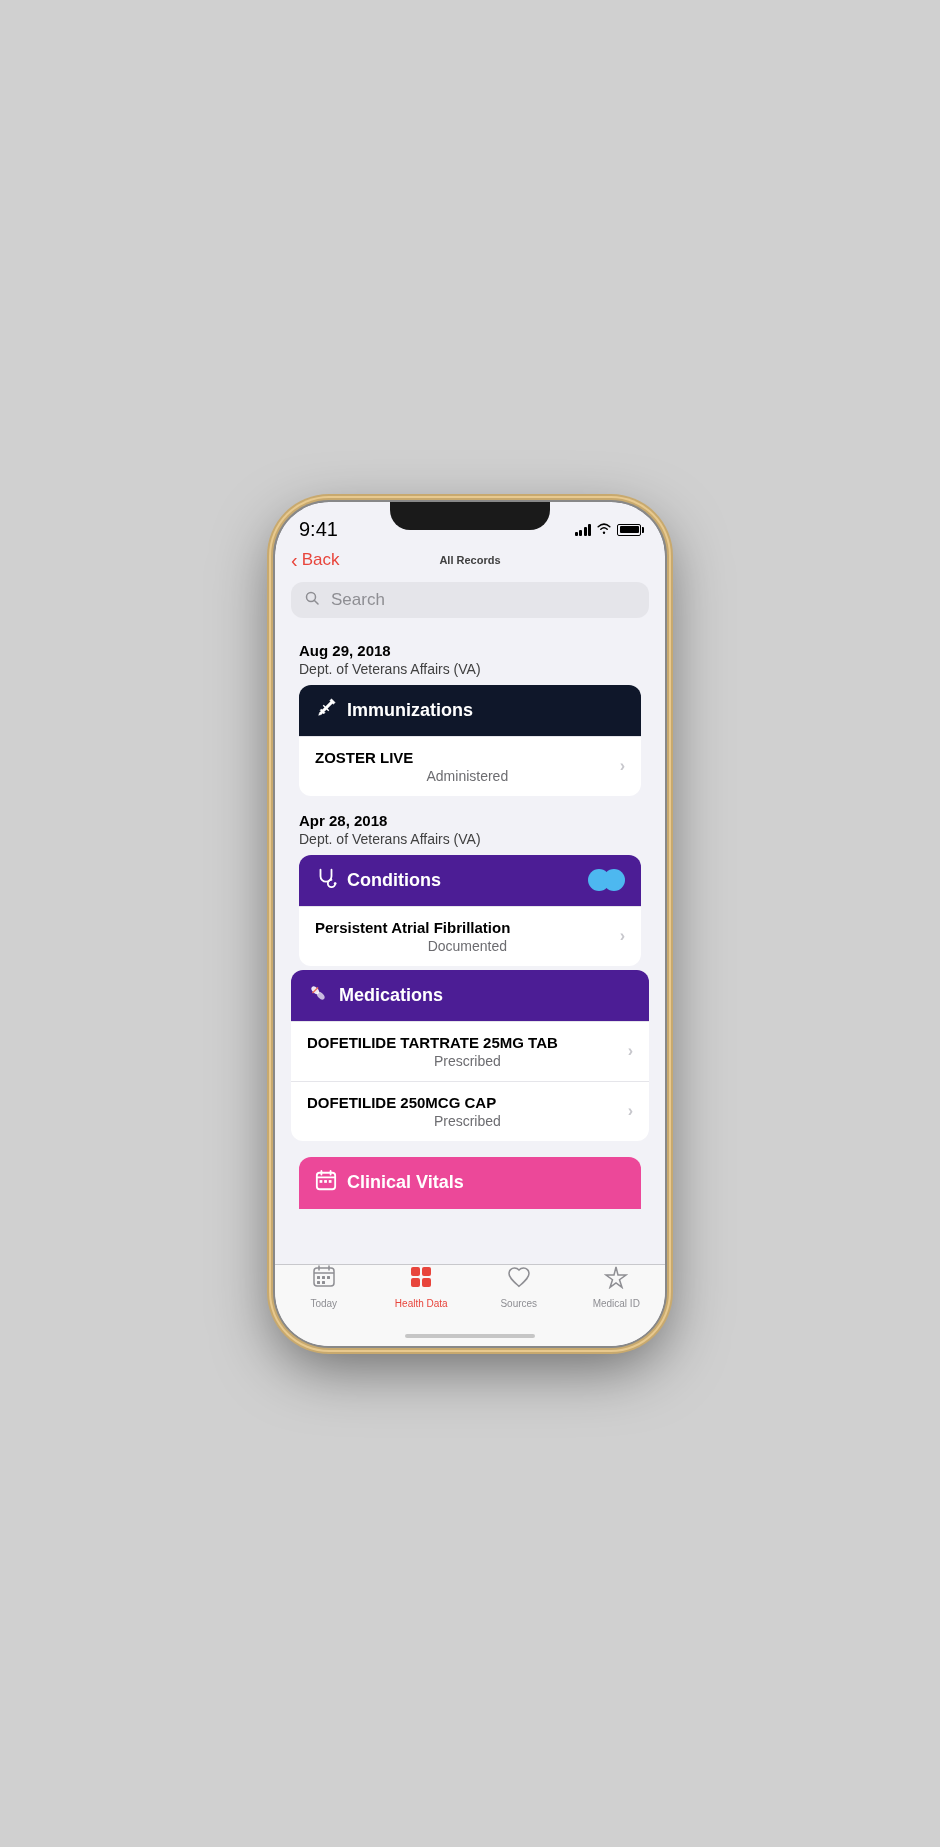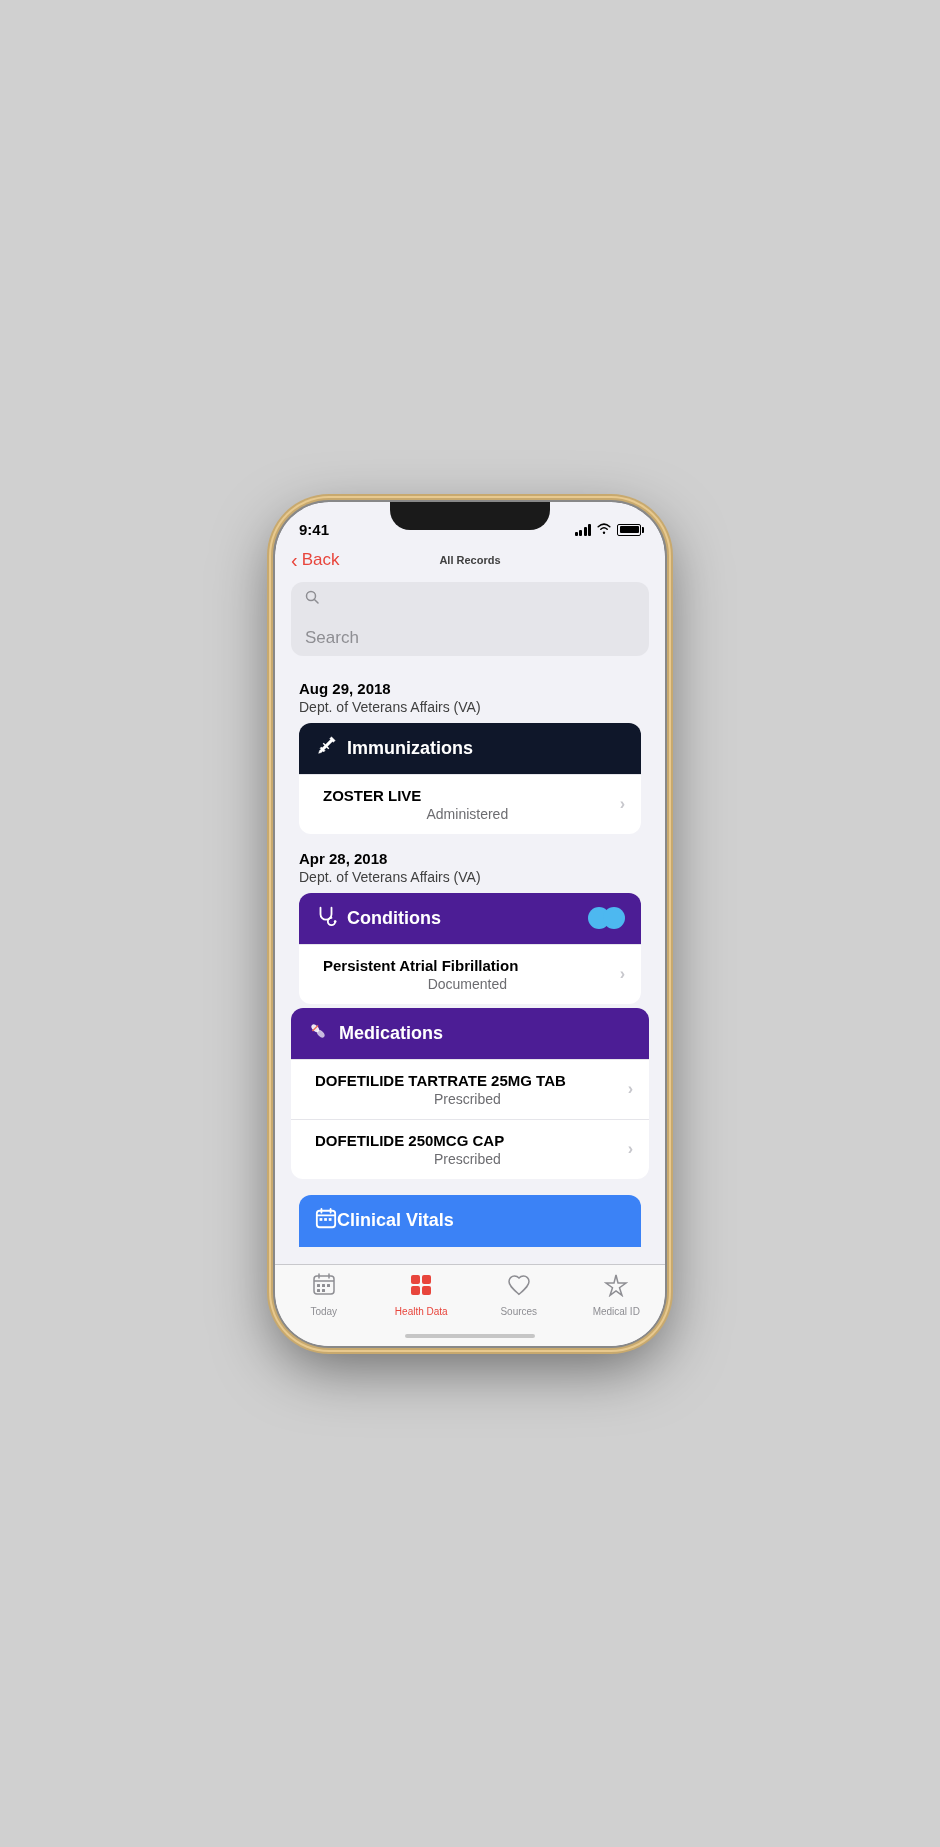--- a/index.html
+++ b/index.html
@@ -53,22 +53,22 @@
       display: flex;
       justify-content: space-between;
       align-items: center;
       padding: 12px 24px 0;
       height: 44px;
       position: relative;
       z-index: 50;
     }
 
     .status-time {
-      font-size: 15px;
-      font-weight: 700;
+      font-size: 20px;
+      font-weight: 400;
       color: #000;
     }
 
     .status-icons {
       display: flex;
       align-items: center;
       gap: 5px;
     }
 
     .signal-bars {
@@ -153,22 +153,22 @@
     
     .search-container {
       padding: 8px 16px 12px;
     }
 
     .search-bar {
       background: #e5e5ea;
       border-radius: 12px;
       padding: 8px 14px;
       display: flex;
-      gap: 21px;
-      flex-direction: column;
+      align-items: center;
+      gap: 12px;
     }
 
     .search-icon-svg {
       color: #8e8e93;
       font-size: 14px;
     }
 
     .search-placeholder {
       color: #8e8e93;
       font-size: 17px;
@@ -246,21 +246,20 @@
     }
 
     .card-row-info {
       flex: 1;
     }
 
     .card-row-title {
       font-size: 15px;
       font-weight: 700;
       color: #000;
-      margin-left: 8px;
     }
 
     .card-row-subtitle {
       font-size: 14px;
       color: #6c6c70;
       margin-top: 2px;
       text-align: center;
     }
 
     .chevron-right {
@@ -278,21 +277,20 @@
     .tab-bar {
       position: absolute;
       bottom: 0;
       left: 0;
       right: 0;
       height: 82px;
       background: rgba(248, 248, 248, 0.97);
       border-top: 0.5px solid #c8c8cc;
       display: flex;
       align-items: flex-start;
-      padding-top: 8px;
     }
 
     .tab-item {
       flex: 1;
       display: flex;
       flex-direction: column;
       align-items: center;
       gap: 3px;
       cursor: pointer;
     }
@@ -485,21 +483,21 @@
             <div class="card-row-info">
               <div class="card-row-title">DOFETILIDE 250MCG CAP</div>
               <div class="card-row-subtitle">Prescribed</div>
             </div>
             <span class="chevron-right">›</span>
           </div>
         </div>
       </div>
 
       <div class="record-section">
-        <div style="background:#3b82f6; border-radius:12px 12px 0 0; padding:12px 16px; display:flex; align-items:center; overflow:hidden; height:52px;">
+        <div style="background:#ec4899; border-radius:12px 12px 0 0; padding:12px 16px; display:flex; align-items:center; gap:10px; overflow:hidden; height:52px;">
           <span>
             <svg width="22" height="22" viewBox="0 0 24 24" fill="none">
               <rect x="2" y="3" width="20" height="18" rx="3" stroke="white" stroke-width="2"></rect>
               <line x1="2" y1="8" x2="22" y2="8" stroke="white" stroke-width="2"></line>
               <line x1="7" y1="1" x2="7" y2="5" stroke="white" stroke-width="2" stroke-linecap="round"></line>
               <line x1="17" y1="1" x2="17" y2="5" stroke="white" stroke-width="2" stroke-linecap="round"></line>
               <rect x="5" y="11" width="3" height="3" fill="white"></rect>
               <rect x="10" y="11" width="3" height="3" fill="white"></rect>
               <rect x="15" y="11" width="3" height="3" fill="white"></rect>
             </svg>

